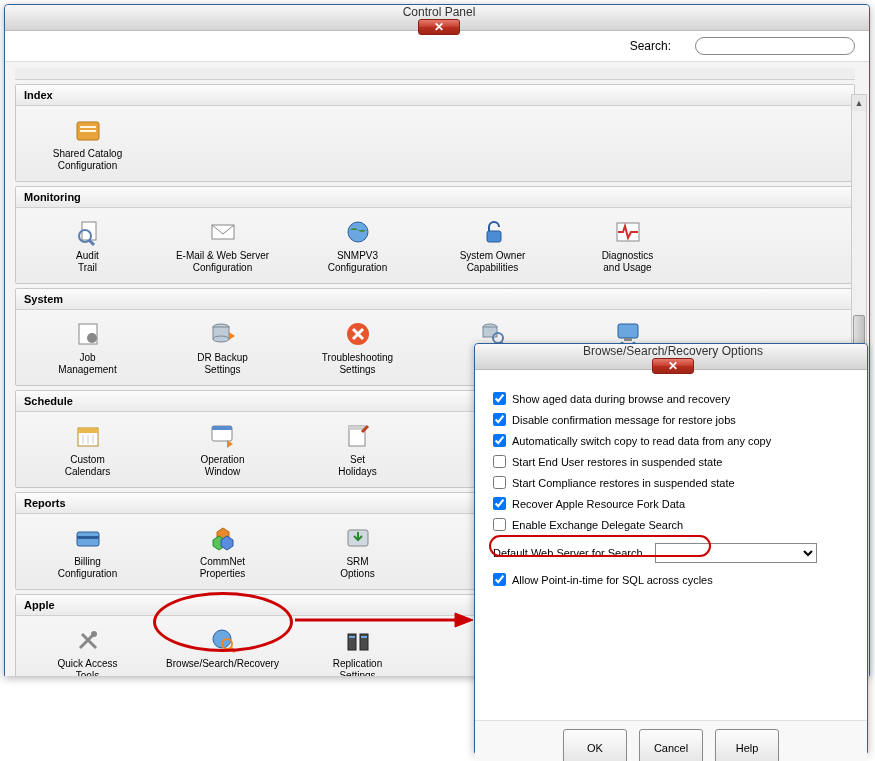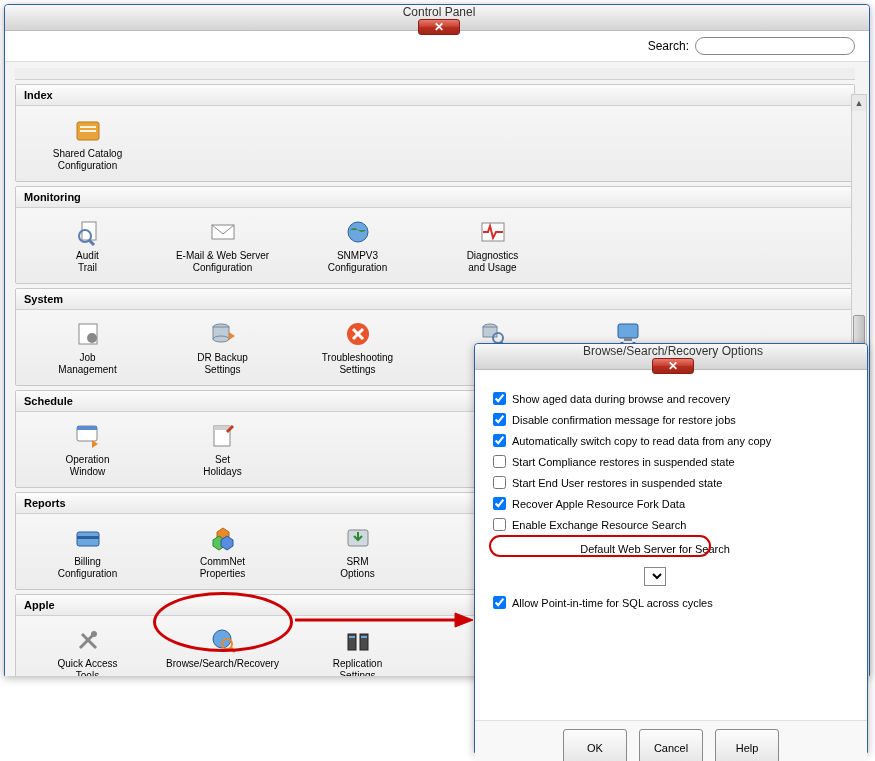--- a/index.html
+++ b/index.html
@@ -37,21 +37,21 @@
     border: 1px solid #8a2015;
     border-radius: 3px;
     color: #fff;
     display: flex; align-items: center; justify-content: center;
     font-size: 12px; font-weight: bold;
     cursor: pointer;
   }
   .main-window { left: 4px; top: 4px; width: 866px; height: 672px; }
   .search-row {
     display: flex; justify-content: flex-end; align-items: center;
-    padding: 6px 14px; gap: 6px;
+    padding: 6px 14px; gap: 24px;
     border-bottom: 1px solid #ddd;
   }
   .search-row label { font-size: 12px; }
   .search-row input {
     width: 160px; height: 18px;
     border: 1px solid #888; border-radius: 9px;
     padding: 0 8px; font-size: 11px;
   }
   .content-area {
     position: relative;
@@ -145,21 +145,20 @@
     margin: 8px 0;
     font-size: 11px;
   }
   .opt-row input[type=checkbox] {
     width: 13px; height: 13px; margin: 0;
   }
   .field-row {
     display: flex; align-items: center; gap: 12px;
     margin: 12px 16px 10px 0;
     font-size: 11px;
-    flex-direction: column;
   }
   .field-row select {
     flex: 1; height: 20px; border: 1px solid #888; background: #fff;
   }
   .dialog-buttons {
     display: flex; justify-content: center; gap: 12px;
     padding: 8px 0 12px 0;
     border-top: 1px solid #e0e0e0;
     background: #f8f8f8;
   }
@@ -240,20 +239,29 @@
               <svg width="28" height="28">
                 <circle cx="14" cy="14" r="10" fill="#6aa6e0" stroke="#2d5f99"></circle>
                 <path d="M6 12 Q10 8 14 12 Q18 16 22 12" fill="#3d8a3d"></path>
               </svg>
             </div>
           <div class="label">SNMPV3<br>Configuration</div>
         </div>
         <div class="item">
           <div class="icon">
               <svg width="28" height="28">
+                <rect x="8" y="13" width="14" height="11" rx="2" fill="#4a8dd6" stroke="#2a5a96"></rect>
+                <path d="M10 13 v-4 a5 5 0 0 1 10 0" fill="none" stroke="#2a5a96" stroke-width="2"></path>
+              </svg>
+            </div>
+          <div class="label">System Owner<br>Capabilities</div>
+        </div>
+        <div class="item">
+          <div class="icon">
+              <svg width="28" height="28">
                 <rect x="3" y="5" width="22" height="18" fill="#fff" stroke="#888"></rect>
                 <polyline points="4,14 9,14 11,8 14,20 17,14 24,14" fill="none" stroke="#d62c2c" stroke-width="2"></polyline>
               </svg>
             </div>
           <div class="label">Diagnostics<br>and Usage</div>
         </div>
       </div>
     </div>
 
     <div class="section">
@@ -314,20 +322,32 @@
         </div>
       </div>
     </div>
 
     <div class="section">
       <div class="section-header">Schedule</div>
       <div class="section-body">
         <div class="item">
           <div class="icon">
               <svg width="28" height="28">
+                <rect x="4" y="6" width="20" height="18" fill="#fff" stroke="#b88a2a"></rect>
+                <rect x="4" y="6" width="20" height="5" fill="#e8b84a"></rect>
+                <line x1="9" y1="13" x2="9" y2="22" stroke="#ccc"></line>
+                <line x1="14" y1="13" x2="14" y2="22" stroke="#ccc"></line>
+                <line x1="19" y1="13" x2="19" y2="22" stroke="#ccc"></line>
+              </svg>
+            </div>
+          <div class="label">Custom<br>Calendars</div>
+        </div>
+        <div class="item">
+          <div class="icon">
+              <svg width="28" height="28">
                 <rect x="3" y="4" width="20" height="15" rx="2" fill="#fff" stroke="#888"></rect>
                 <rect x="3" y="4" width="20" height="4" fill="#5a8dd0"></rect>
                 <path d="M18 18 l6 4 l-6 4 z" fill="#e8882c"></path>
               </svg>
             </div>
           <div class="label">Operation<br>Window</div>
         </div>
         <div class="item">
           <div class="icon">
               <svg width="28" height="28">
@@ -442,33 +462,33 @@
     <div class="opt-row">
       <input type="checkbox" checked="" style="">
       <span>Disable confirmation message for restore jobs</span>
     </div>
     <div class="opt-row">
       <input type="checkbox" checked="" style="">
       <span>Automatically switch copy to read data from any copy</span>
     </div>
     <div class="opt-row">
       <input type="checkbox" style="">
+      <span>Start End User restores in suspended state</span>
+    </div>
+    <div class="opt-row">
+      <input type="checkbox" style="">
       <span>Start Compliance restores in suspended state</span>
-    </div>
-    <div class="opt-row">
-      <input type="checkbox" style="">
-      <span>Start End User restores in suspended state</span>
     </div>
     <div class="opt-row" style="position:relative;">
       <input type="checkbox" checked="" style="">
       <span>Recover Apple Resource Fork Data</span>
     </div>
     <div class="opt-row">
       <input type="checkbox" style="">
-      <span>Enable Exchange Resource Search</span>
+      <span>Enable Exchange Delegate Search</span>
     </div>
     <div class="field-row">
       <span>Default Web Server for Search</span>
       <select><option></option></select>
     </div>
     <div class="opt-row">
       <input type="checkbox" checked="" style="">
       <span>Allow Point-in-time for SQL across cycles</span>
     </div>
   </div>

